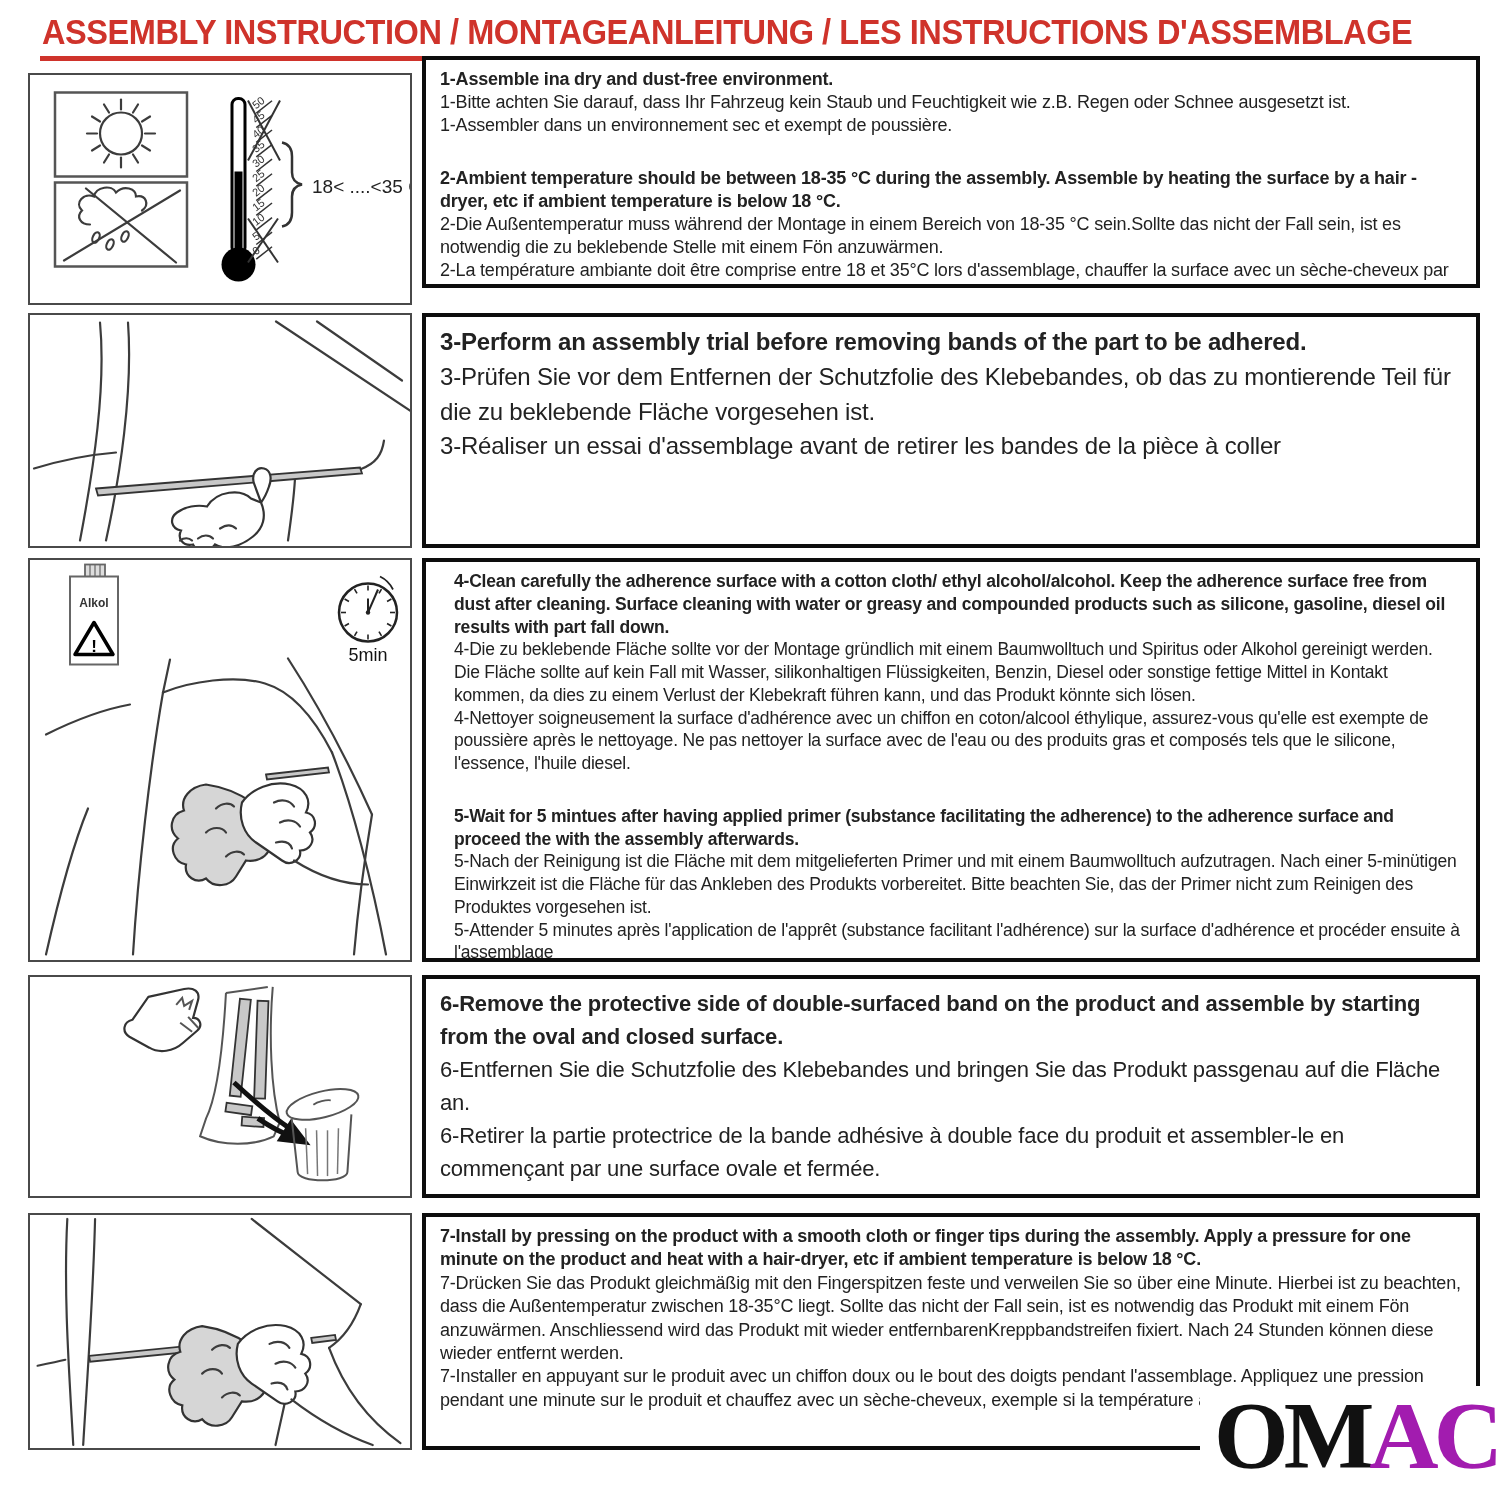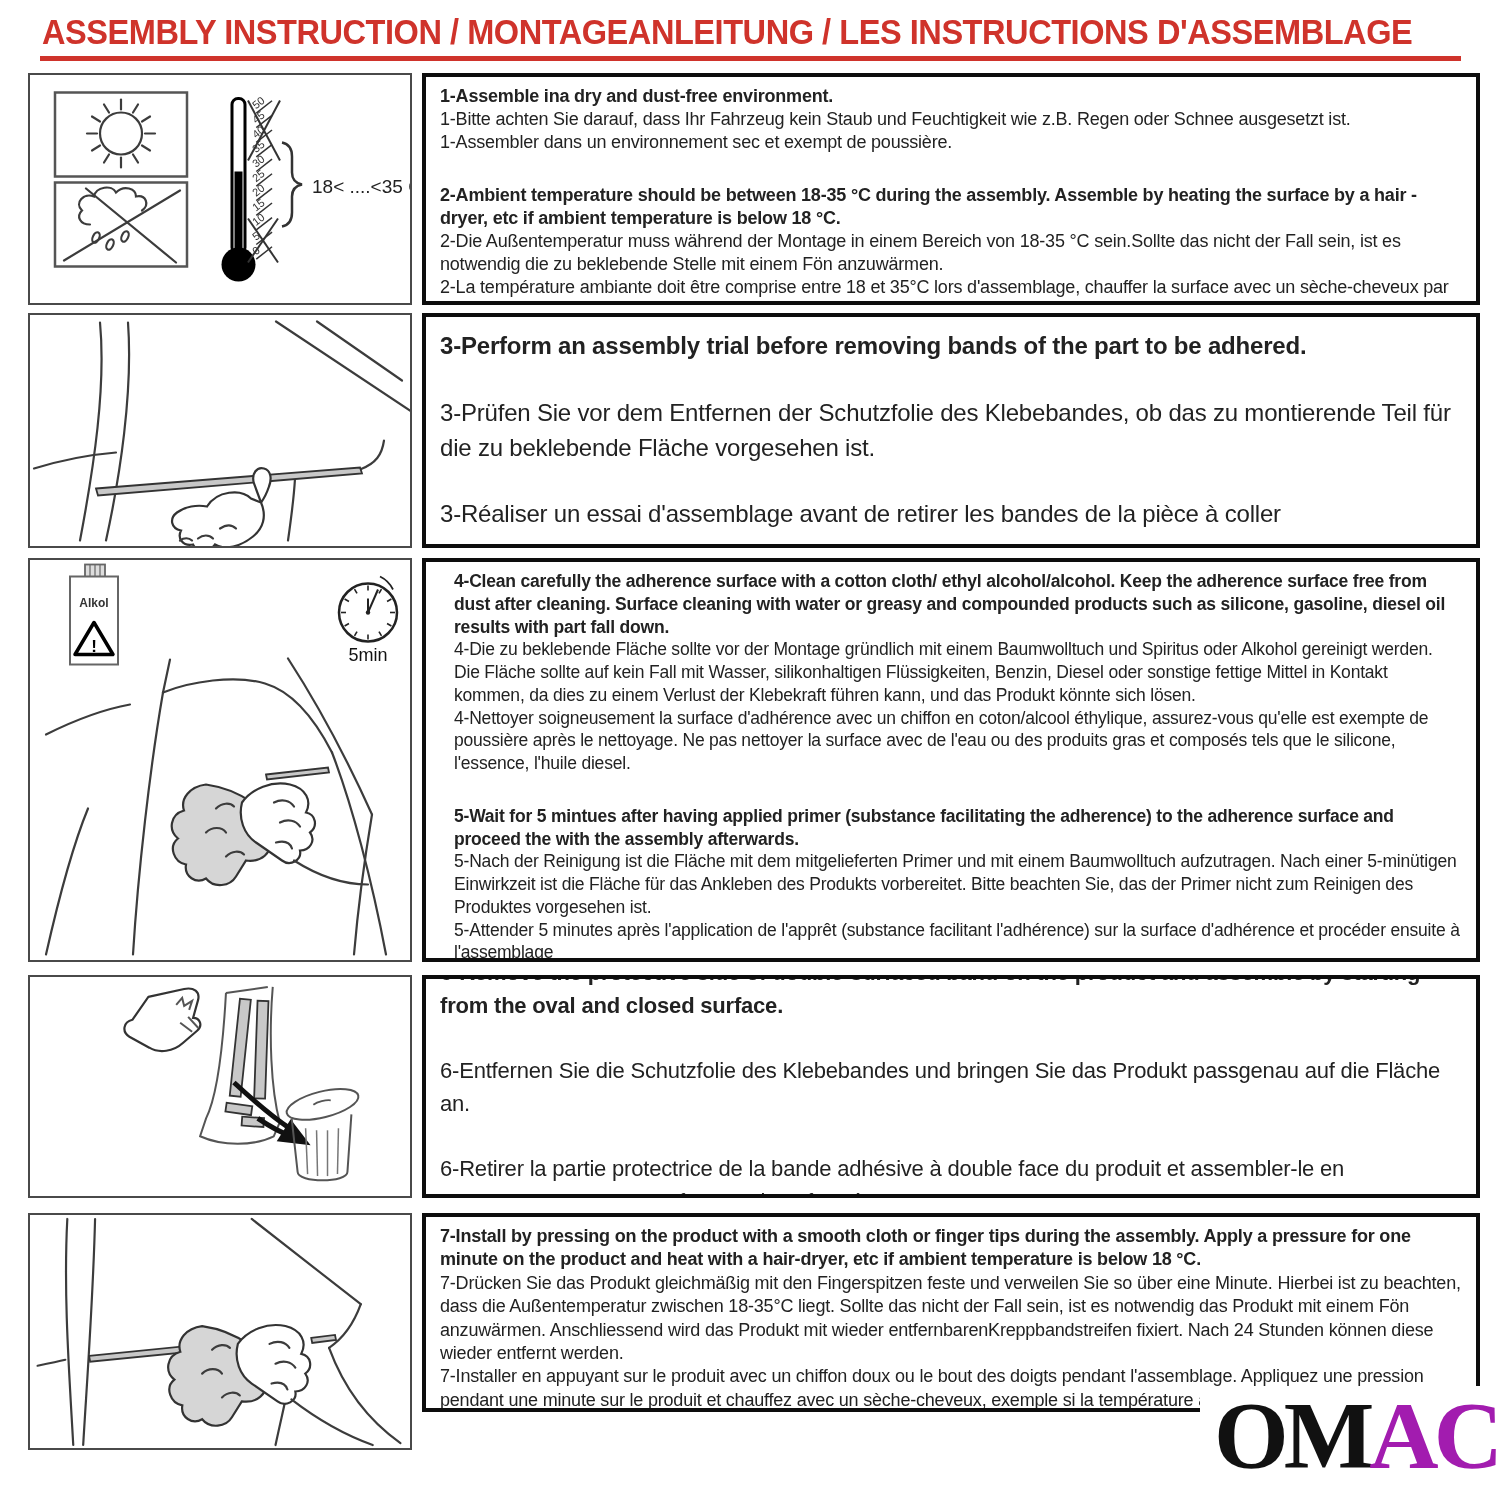--- a/index.html
+++ b/index.html
@@ -9,21 +9,21 @@
          color:#cf date32 letter-spacing:-0.5px;white-space:nowrap;
          color:#cf332b;letter-spacing:-0.5px;transform:scaleX(0.93);transform-origin:left top;}
   #title-rule{position:absolute;left:40px;top:56px;width:1421px;height:5px;background:#cf332b;}
   .imgbox{position:absolute;left:28px;width:384px;background:#fff;border:2px solid #4a4a4a;box-sizing:border-box;}
   .imgbox svg{display:block;width:100%;height:100%;}
   .txt{position:absolute;left:422px;width:1058px;background:#fff;border:4px solid #0d0d0d;
        box-sizing:border-box;padding:8px 14px;overflow:hidden;}
   .txt p{margin:0;}
   .txt .b{font-weight:bold;}
   .txt .g{margin-top:30px;}
-  .vcenter{display:flex;flex-direction:column;justify-content:center;gap:32px;}
+  .vcenter{display:flex;flex-direction:column;}
   .fs1{font-size:18px;line-height:1.28;letter-spacing:-0.2px;}
   .fs2{font-size:24px;line-height:1.45;letter-spacing:-0.2px;}
   .fs3{font-size:17.5px;line-height:1.3;letter-spacing:-0.2px;}
   .fs4{font-size:22px;line-height:1.5;letter-spacing:-0.2px;}
   .fs5{font-size:18px;line-height:1.3;letter-spacing:-0.2px;}
   #logo{position:absolute;right:2px;top:1386px;height:100px;background:#fff;
         padding-left:14px;display:flex;align-items:center;
         font-family:Liberation Serif, serif;font-weight:bold;font-size:96px;
         letter-spacing:-5px;line-height:0.9;}
   #logo .lg-black{color:#111;}
@@ -126,21 +126,21 @@
             <line x1="250" y1="24" x2="218" y2="84"></line>
           <line x1="218" y1="142" x2="248" y2="186"></line>
             <line x1="248" y1="142" x2="218" y2="186"></line>
         </g>
         <path d="M252,66 q10,2 10,14 v16 q0,10 10,12 q-10,2 -10,12 v16 q0,12 -10,14" fill="none" stroke="#333" stroke-width="2.5"></path>
         <text x="282" y="116" font-size="19" fill="#222" font-family="Liberation Sans, sans-serif">18&lt; ....&lt;35 C</text>
       </g>
     </svg>
   </div>
 
-  <div class="txt fs1" style="top:73px;height:232px;">
+  <div class="txt fs1" style="top:56px;height:232px;">
     <p class="b">1-Assemble ina dry and dust-free environment.</p>
     <p>1-Bitte achten Sie darauf, dass Ihr Fahrzeug kein Staub und Feuchtigkeit wie z.B. Regen oder Schnee ausgesetzt ist.</p>
     <p>1-Assembler dans un environnement sec et exempt de poussière.</p>
     <p class="b g">2-Ambient temperature should be between 18-35 °C  during the assembly. Assemble by heating the surface by a hair -dryer, etc if ambient temperature is below 18 °C.</p>
     <p>2-Die Außentemperatur muss während der Montage in einem Bereich von 18-35 °C  sein.Sollte das nicht der Fall sein, ist es notwendig die zu beklebende Stelle mit einem Fön anzuwärmen.</p>
     <p>2-La température ambiante doit être comprise entre 18 et 35°C lors d'assemblage, chauffer la surface avec un sèche-cheveux par exemple si celle-ci est inférieure à 18°C.</p>
   </div>
 
   <div class="imgbox" style="top:313px;height:235px;">
     <svg viewBox="0 0 380 228">
@@ -319,21 +319,21 @@
         <path class="ln" stroke-width="1.8" d="M182,136 c6,-6 14,-6 18,-2 M172,160 c6,-6 16,-6 20,0 M192,184 c6,-6 14,-6 18,-2"></path>
       </g>
       <g>
         <path class="hand" d="M208,130 c10,-14 30,-22 48,-18 c16,4 22,16 16,28 c10,2 12,14 4,20 c6,8 0,18 -10,18 c2,10 -10,16 -18,10 l-26,-18 c-12,-8 -18,-24 -14,-40 z"></path>
         <path class="ln" stroke-width="1.8" d="M240,130 c8,-4 16,-2 20,4 M246,150 c8,-4 16,-2 20,4 M242,170 c8,-2 14,0 16,6"></path>
         <path class="ln" d="M262,186 C288,206 316,222 344,232"></path>
       </g>
     </svg>
   </div>
 
-  <div class="txt fs5" style="top:1213px;height:199px;">
+  <div class="txt fs5" style="top:1213px;height:237px;">
     <p class="b">7-Install by pressing on the product with a smooth cloth or finger tips during the assembly. Apply a pressure for one minute on the product and heat with a hair-dryer, etc if ambient temperature is below 18 °C.</p>
     <p>7-Drücken Sie das Produkt gleichmäßig mit den Fingerspitzen feste und verweilen Sie so über eine Minute. Hierbei ist zu beachten, dass die Außentemperatur zwischen 18-35°C liegt. Sollte das nicht der Fall sein, ist es notwendig das Produkt mit einem Fön anzuwärmen. Anschliessend wird das Produkt mit wieder entfernbarenKreppbandstreifen fixiert. Nach 24 Stunden können diese wieder entfernt werden.</p>
     <p>7-Installer en appuyant sur le produit avec un chiffon doux ou le bout des doigts pendant l'assemblage. Appliquez une pression pendant une minute sur le produit et chauffez avec un sèche-cheveux, exemple si la température ambiante est inférieure à 18°C</p>
   </div>
 
   <div id="logo">
     <span class="lg-black">OM</span>
       <span class="lg-red">AC</span>
   </div>
 

